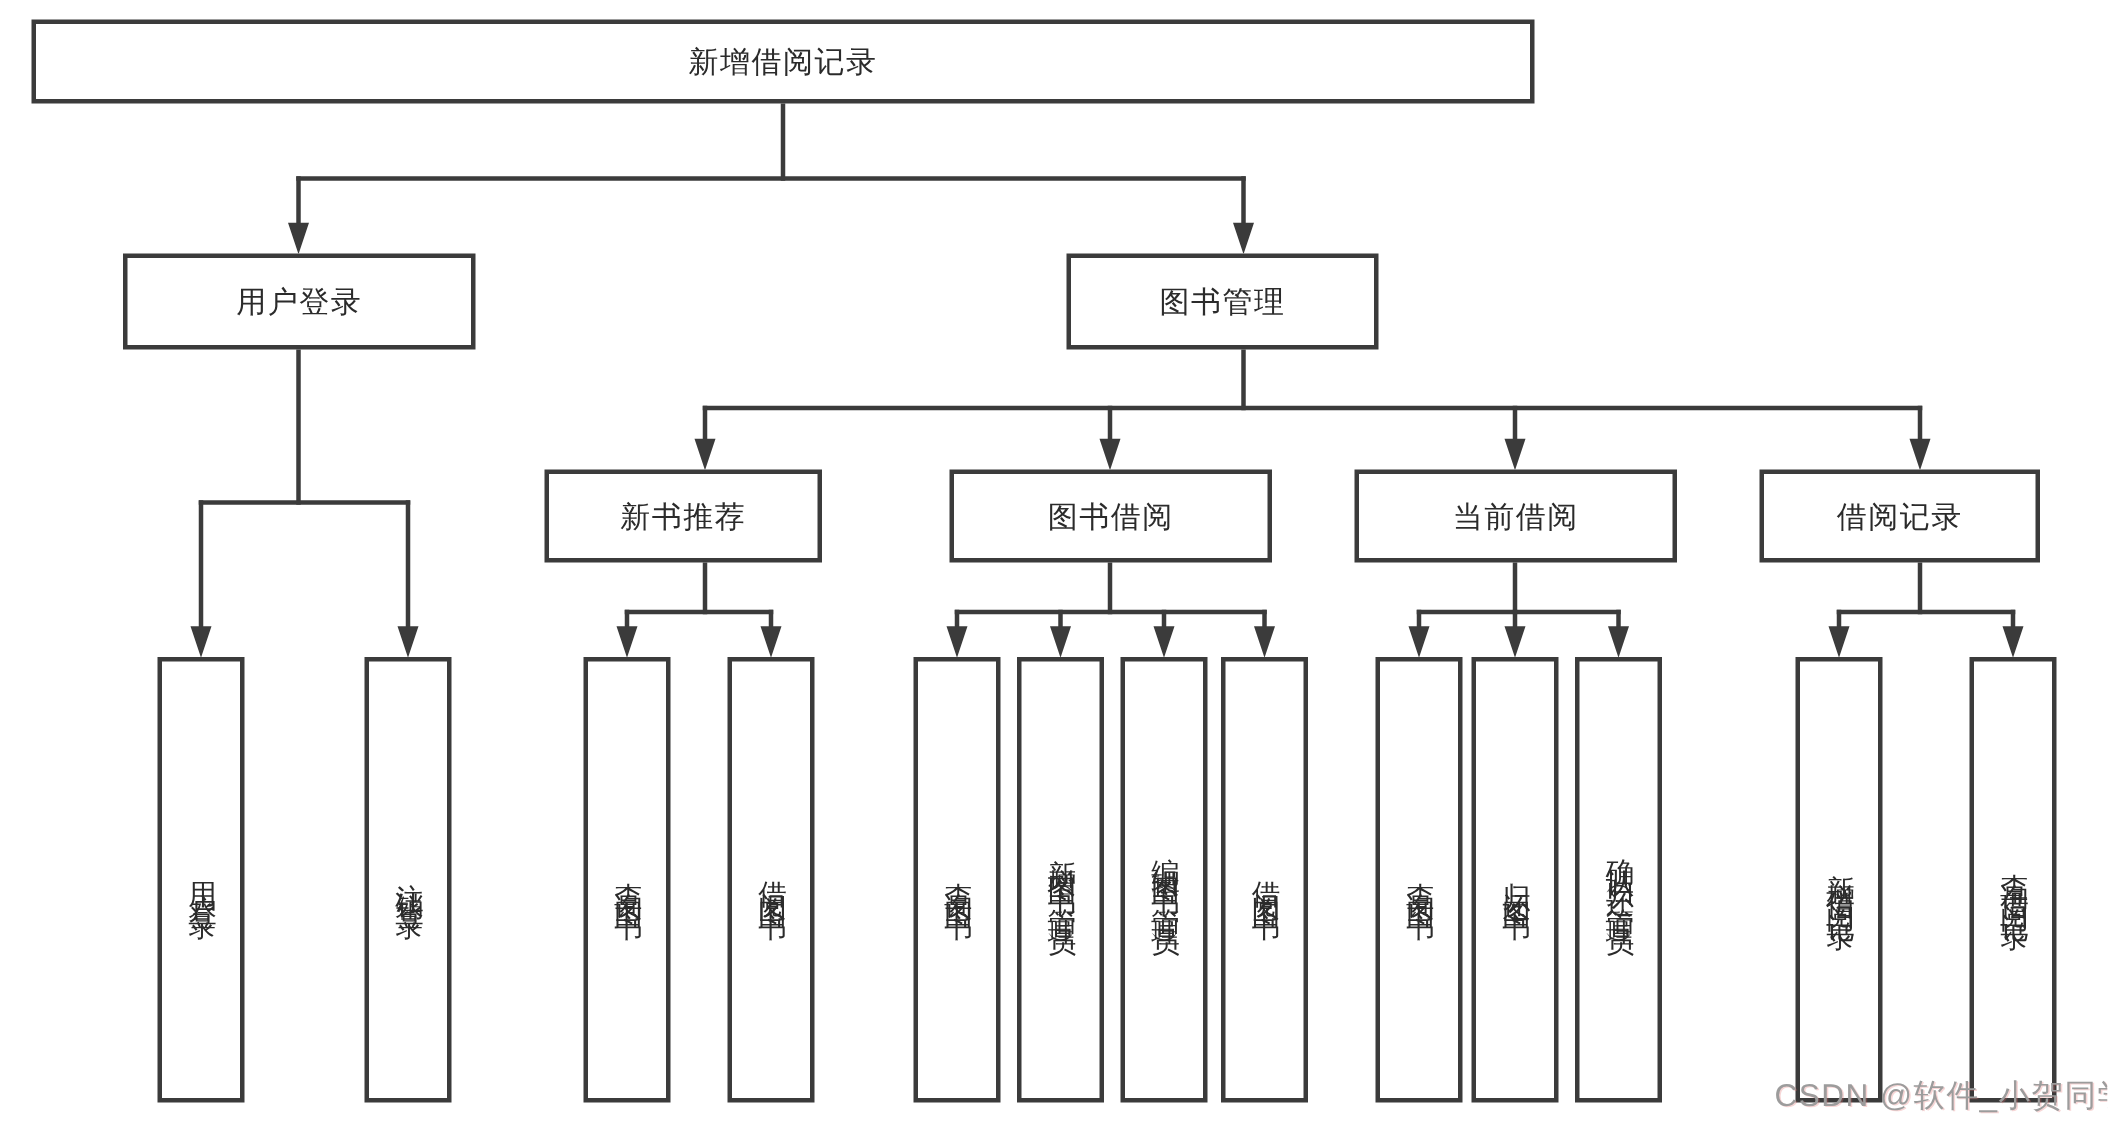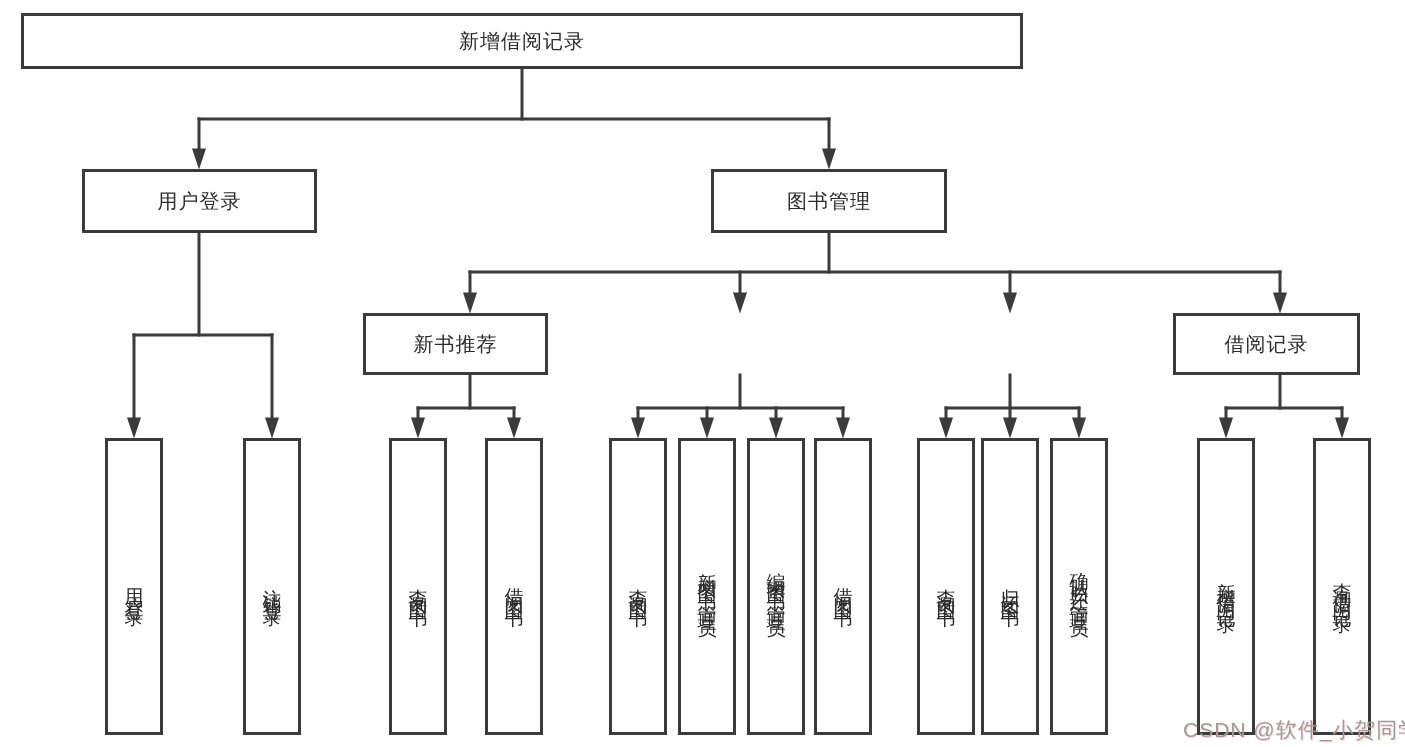--- a/index.html
+++ b/index.html
@@ -107,26 +107,32 @@
     </g>
   </svg>
 
   <div class="box h" style="left:21px;top:13px;width:1002px;height:56px;">
     <span>新增借阅记录</span>
   </div>
 
   <div class="box h" style="left:82px;top:169px;width:235px;height:64px;">
     <span>用户登录</span>
   </div>
-  <div class="box h" style="left:711px;top:169px;width:236px;height:64px;">
+  <div class="box h" style="left:711px;top:169px;width:208px;height:64px;">
     <span>图书管理</span>
   </div>
 
   <div class="box h" style="left:363px;top:313px;width:185px;height:62px;">
     <span>新书推荐</span>
+  </div>
+  <div class="box h" style="left:633px;top:313px;width:215px;height:62px;">
+    <span>图书借阅</span>
+  </div>
+  <div class="box h" style="left:903px;top:313px;width:215px;height:62px;">
+    <span>当前借阅</span>
   </div>
   <div class="box h" style="left:1173px;top:313px;width:187px;height:62px;">
     <span>借阅记录</span>
   </div>
 
   <div class="box v" style="left:105px;top:438px;width:58px;height:297px;">
     <span class="vt">用户登录</span>
   </div>
   <div class="box v" style="left:243px;top:438px;width:58px;height:297px;">
     <span class="vt">注销登录</span>

